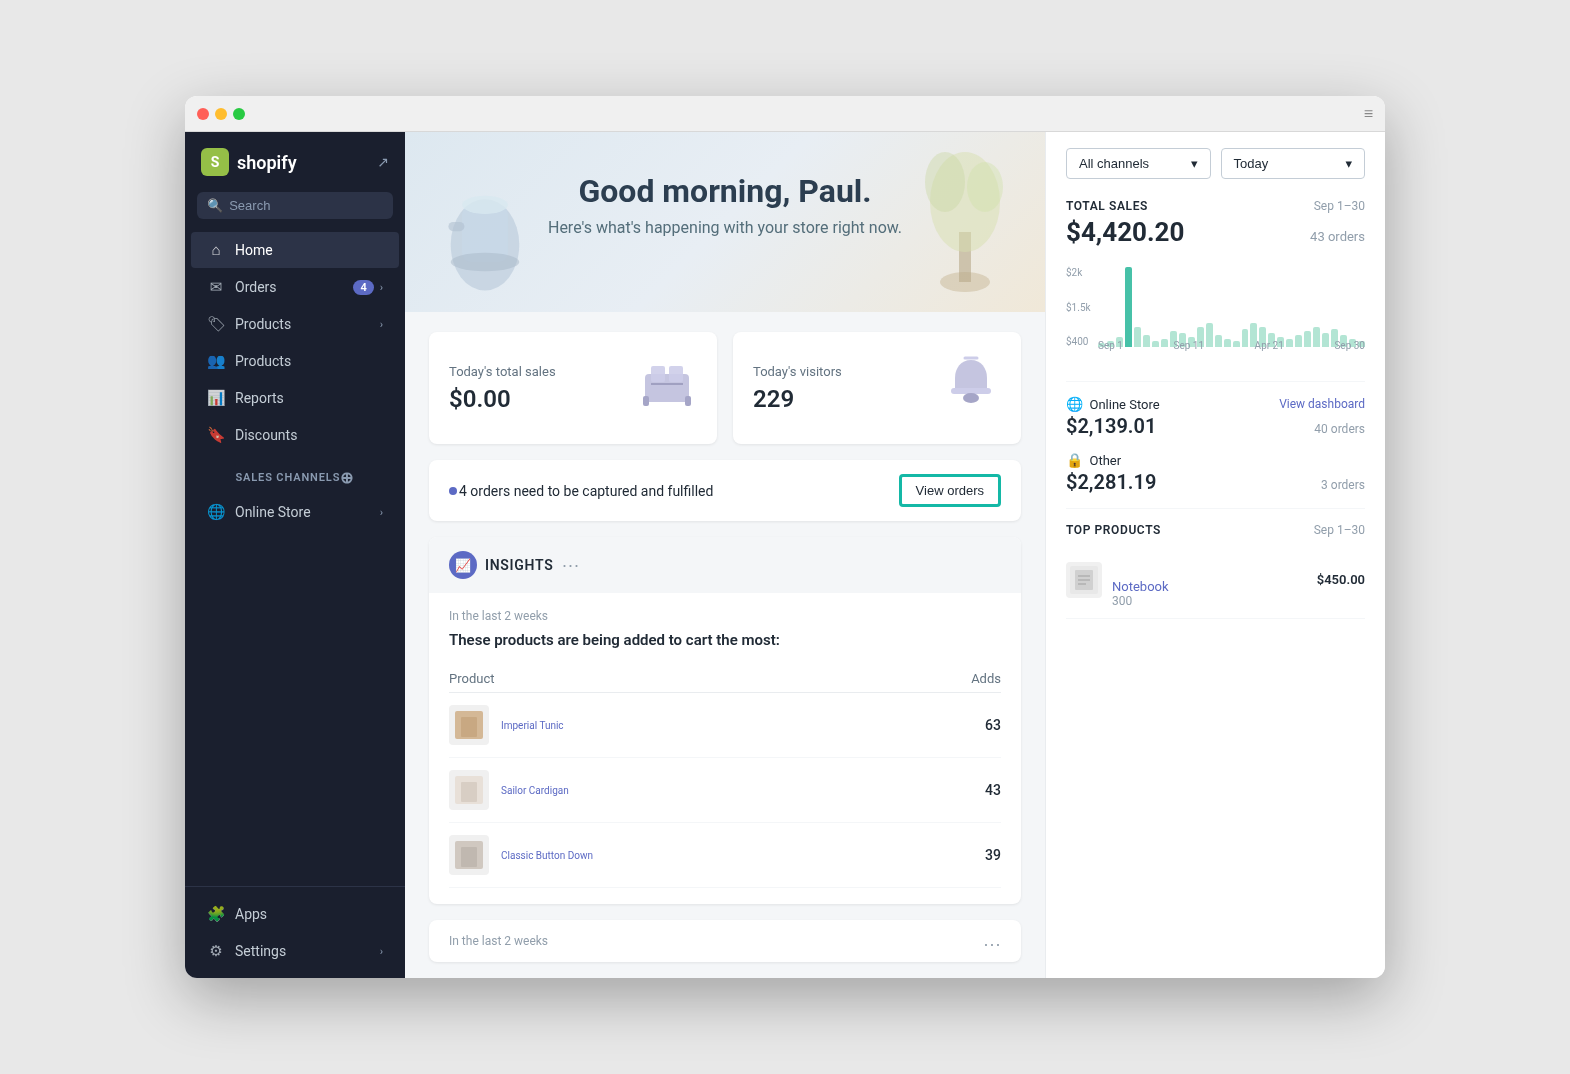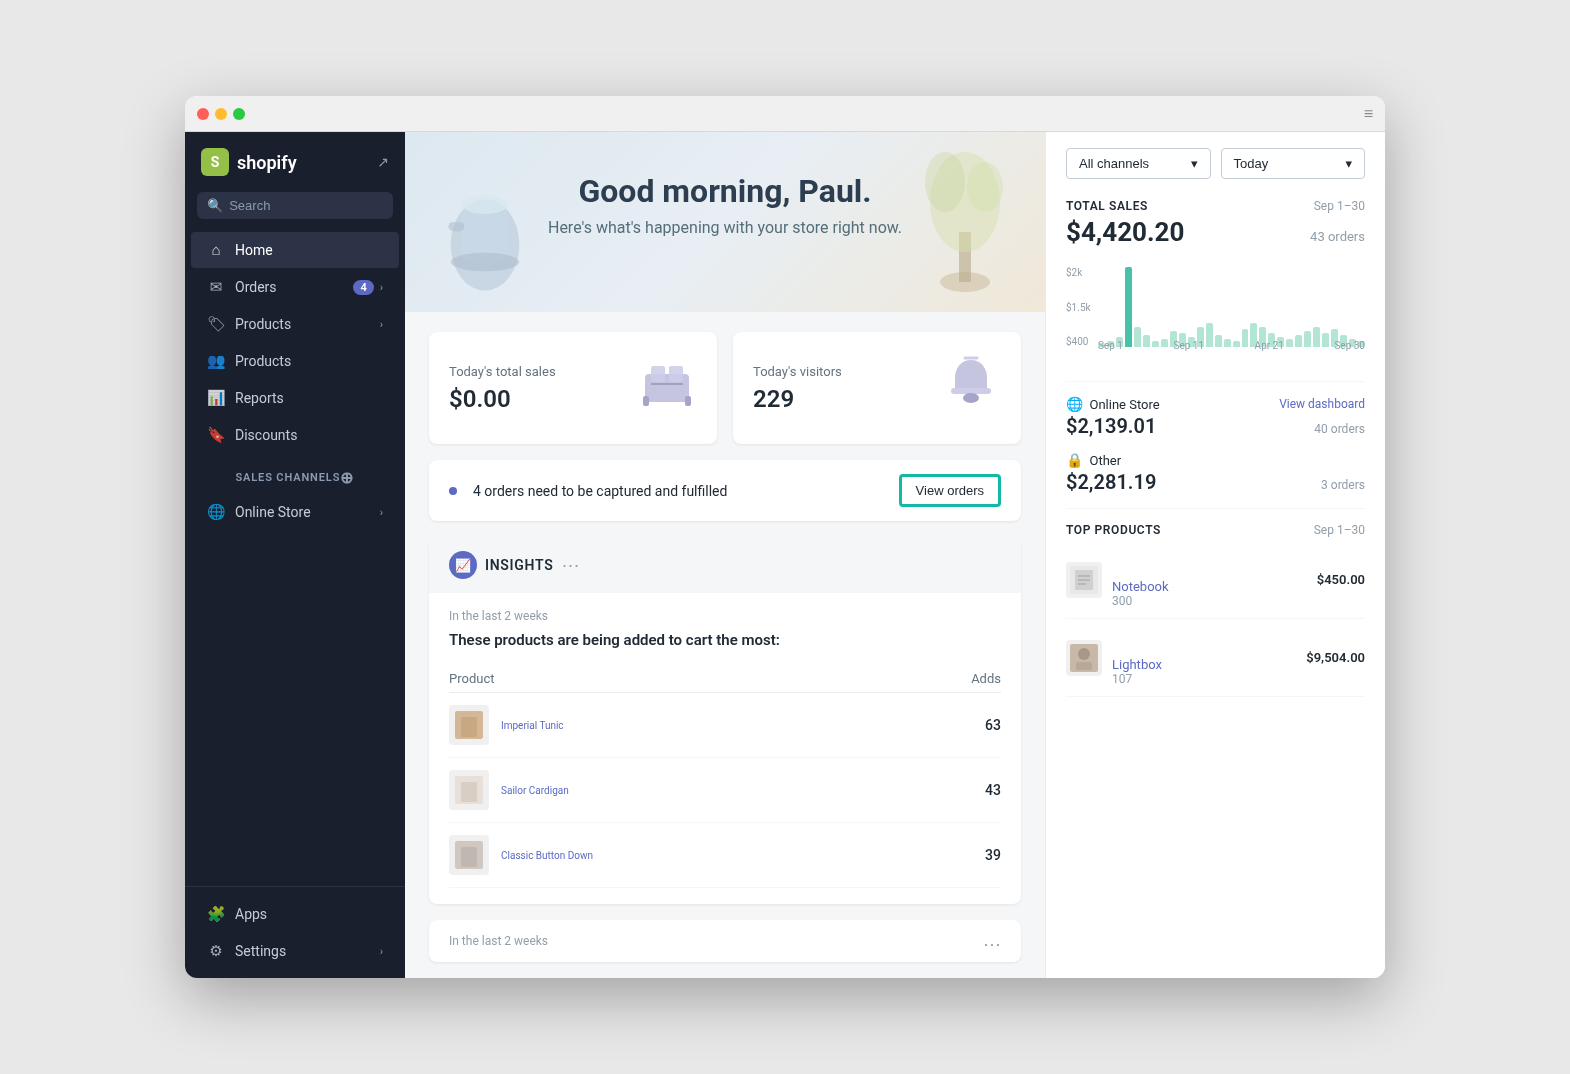--- a/index.html
+++ b/index.html
@@ -204,21 +204,21 @@
     .alert-bar {
       margin: 16px 24px;
       background: #fff;
       border-radius: 8px;
       padding: 14px 20px;
       display: flex;
       align-items: center;
       justify-content: space-between;
       box-shadow: 0 1px 3px rgba(0,0,0,0.08);
     }
-    .alert-left { display: flex; align-items: center; gap: 16px; font-size: 14px; color: #212b36; }
+    .alert-left { display: flex; align-items: center; gap: 2px; font-size: 14px; color: #212b36; }
     .alert-dot { width: 8px; height: 8px; border-radius: 50%; background: #5c6ac4; flex-shrink: 0; }
     .view-orders-btn {
       border: 3px solid #14b8a6;
       background: #fff;
       border-radius: 4px;
       padding: 6px 14px;
       font-size: 13px;
       cursor: pointer;
       color: #212b36;
     }
@@ -723,30 +723,16 @@
                 <line x1="10" y1="16" x2="22" y2="16" stroke="#b0b0b0" stroke-width="1.5"></line>
                 <line x1="10" y1="20" x2="18" y2="20" stroke="#b0b0b0" stroke-width="1.5"></line>
               </svg>
           </div>
           <div class="tp-info">
             <div class="tp-name">Notebook</div>
             <div class="tp-count">300</div>
           </div>
           <span class="tp-amount">$450.00</span>
         </div>
-        <div class="top-product-row">
-          <div class="tp-thumb">
-            <svg width="32" height="32" viewBox="0 0 32 32">
-                <rect x="2" y="2" width="28" height="28" rx="2" fill="#c8b8a8"></rect>
-                <circle cx="16" cy="12" r="6" fill="#a89888"></circle>
-                <rect x="8" y="20" width="16" height="8" rx="2" fill="#b8a898"></rect>
-              </svg>
-          </div>
-          <div class="tp-info">
-            <div class="tp-name">Lightbox</div>
-            <div class="tp-count">107</div>
-          </div>
-          <span class="tp-amount">$9,504.00</span>
-        </div>
       </div>
     </div>
   </div>
 </div>
 
 </body></html>

